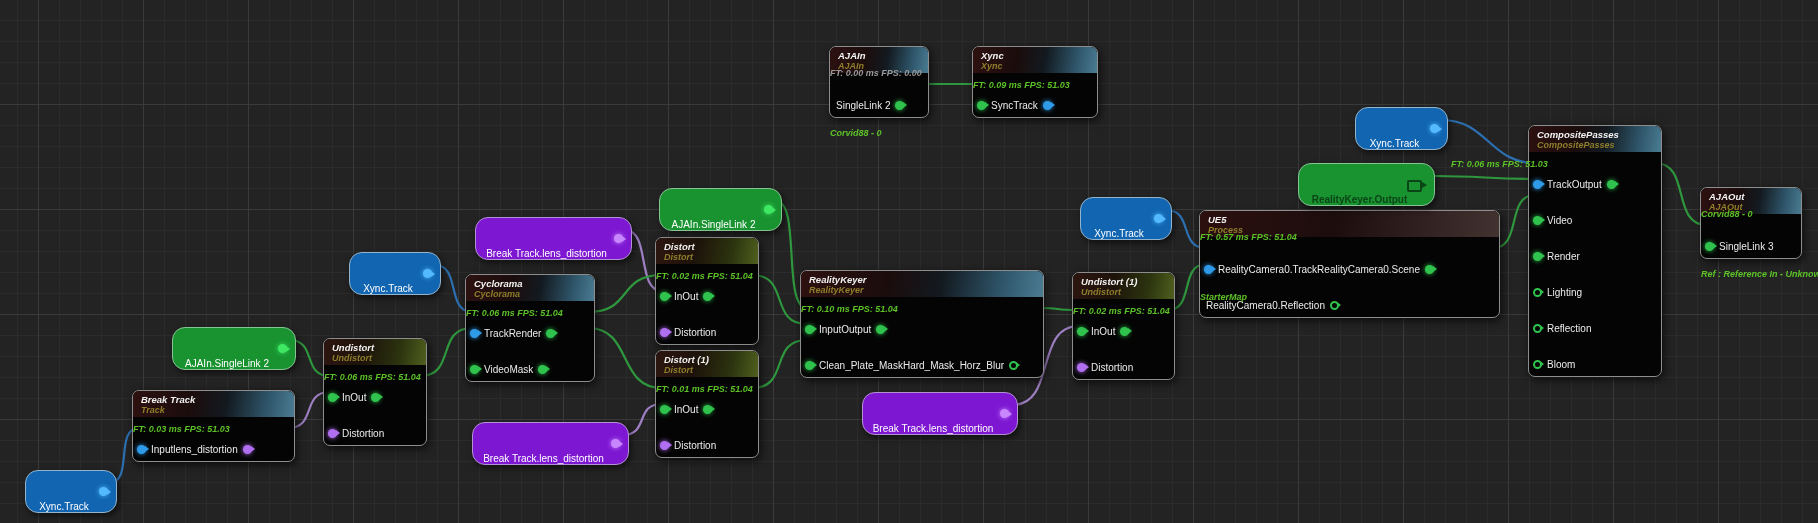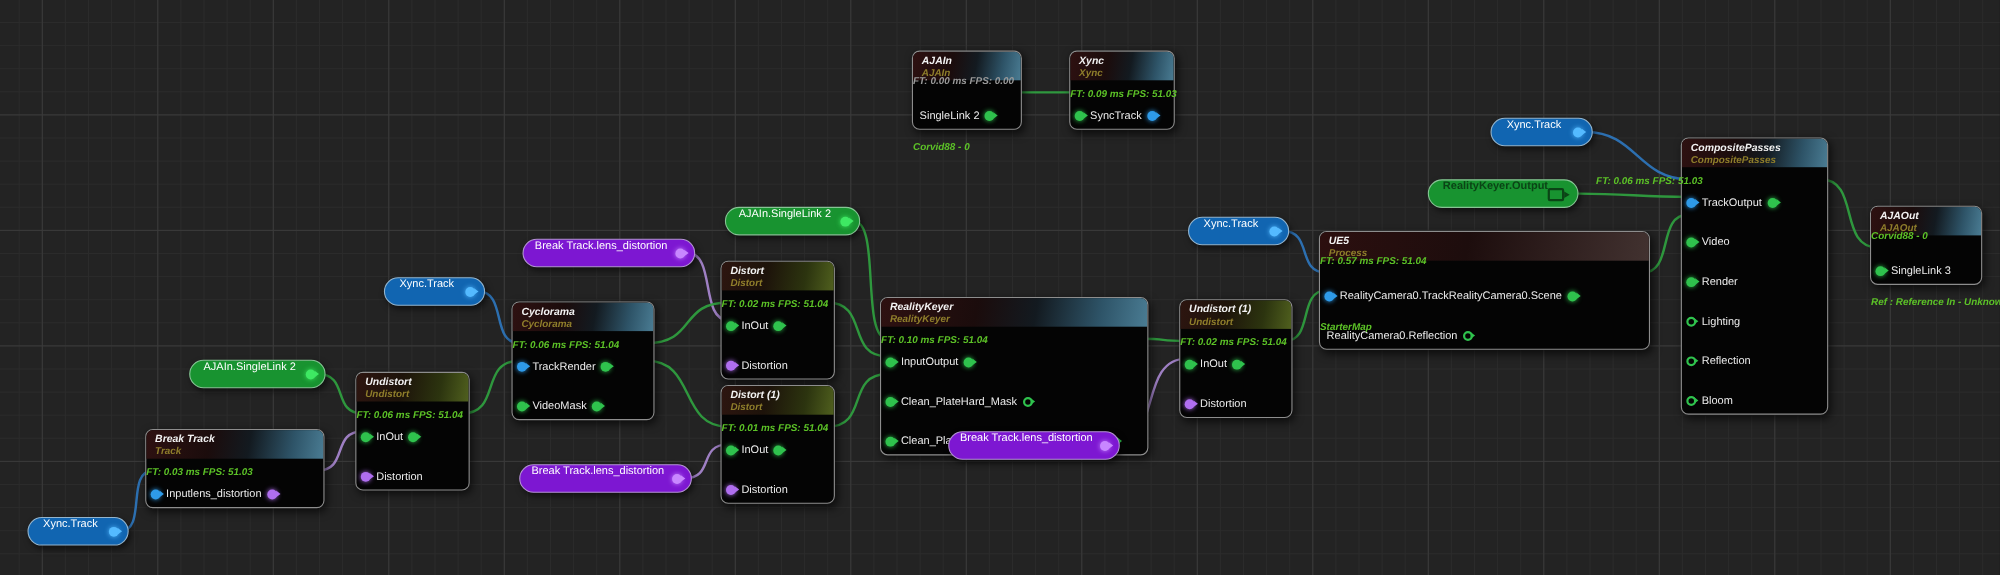--- a/index.html
+++ b/index.html
@@ -33,22 +33,22 @@
   .pgroup{display:flex;align-items:center;gap:5px;min-width:0;}
   .port-label{font-size:10px;color:#ececec;white-space:nowrap;}
   .pin{position:relative;width:9px;height:9px;border-radius:50%;background:currentColor;box-shadow:0 0 5px 0 currentColor;flex:none;}
   .pin::after{content:"";position:absolute;left:8px;top:1.5px;width:0;height:0;
     border-left:4px solid;border-top:3px solid transparent;border-bottom:3px solid transparent;}
   .pin.hollow{background:transparent;box-shadow:none;border:2px solid;width:5px;height:5px;}
   .pin.hollow::after{left:5px;top:-.5px;}
   .pgroup.left .pin{margin-left:-2px;}
   .pgroup.right .pin{margin-right:-2px;}
   .pill{
-    position:absolute;z-index:2;height:26px;box-sizing:border-box;border-radius:13px;
-    display:flex;align-items:flex-start;justify-content:center;
+    position:absolute;z-index:2;height:43px;box-sizing:border-box;border-radius:13px;
+    display:flex;align-items:flex-end;justify-content:center;
     padding:0 22px 0 8px;box-shadow:2px 3px 6px rgba(0,0,0,.55);overflow:hidden;
   }
   .pill-label{font-size:10px;color:#fff;white-space:nowrap;}
   .pill-blue{background:#1165b1;border:1px solid #93b4cd;}
   .pill-green{background:#189330;border:1px solid #86c494;}
   .pill-purple{background:#7d17d2;border:1px solid #b392d3;}
   .pill .pin{position:absolute;right:8px;top:50%;margin-top:-4.5px;}
   .pill-ref .pill-label{color:#0b4416;font-weight:bold;}
   .ref-icon{position:absolute;right:12px;top:50%;width:11px;height:8px;margin-top:-5px;
     border:2px solid #0b4416;border-radius:2px;}
@@ -96,21 +96,21 @@
             <span class="port-label">SingleLink 2</span>
             <span class="pin" style="color: rgb(47, 194, 77);"></span>
           </span>
         </div>
       </div>
     </div>
     <div class="anno" style="left: 830px; top: 19px;">
       <div style="color: rgb(154, 154, 154);">FT: 0.00 ms FPS: 0.00</div>
       <div style="color: rgb(92, 194, 39);">Corvid88 - 0</div>
     </div>
-    <div class="node" style="left: 972px; top: 46px; width: 96px;">
+    <div class="node" style="left: 972px; top: 46px; width: 126px;">
       <div class="node-header hdr-std">
         <span class="node-title">Xync</span>
         <span class="node-subtitle">Xync</span>
       </div>
       <div class="node-body">
         <div class="port-row">
           <span class="pgroup left">
             <span class="pin" style="color: rgb(47, 194, 77);"></span>
             <span class="port-label">Sync</span>
           </span>
@@ -272,30 +272,20 @@
             <span class="port-label">Input</span>
           </span>
           <span class="pgroup right">
             <span class="port-label">Output</span>
             <span class="pin" style="color: rgb(47, 194, 77);"></span>
           </span>
         </div>
         <div class="port-row">
           <span class="pgroup left">
             <span class="pin" style="color: rgb(47, 194, 77);"></span>
-            <span class="port-label">Clean_Plate</span>
-          </span>
-          <span class="pgroup right">
-            <span class="port-label">Hard_Mask</span>
-            <span class="pin hollow" style="color: rgb(47, 194, 77);"></span>
-          </span>
-        </div>
-        <div class="port-row">
-          <span class="pgroup left">
-            <span class="pin" style="color: rgb(47, 194, 77);"></span>
             <span class="port-label">Clean_Plate_Mask</span>
           </span>
           <span class="pgroup right">
             <span class="port-label">Hard_Mask_Horz_Blur</span>
             <span class="pin hollow" style="color: rgb(47, 194, 77);"></span>
           </span>
         </div>
       </div>
     </div>
     <div class="anno" style="left: 801px; top: 255px;">

